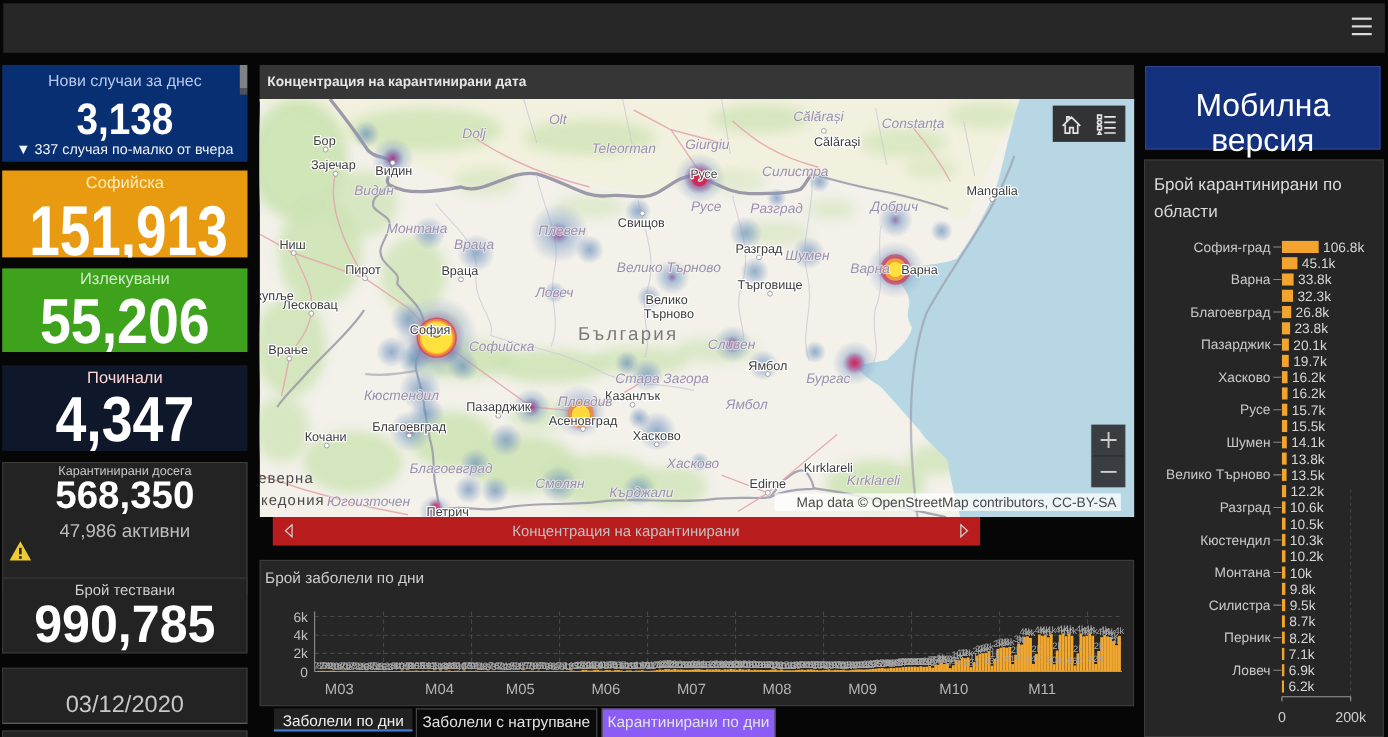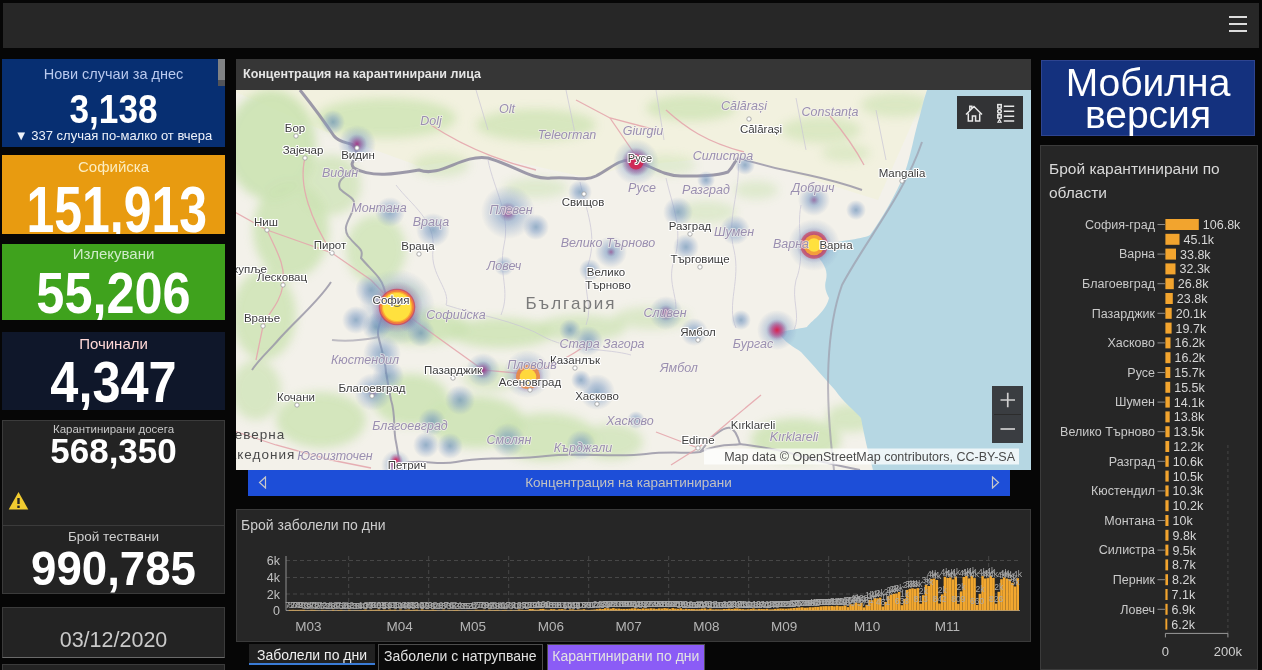--- a/index.html
+++ b/index.html
@@ -32,37 +32,38 @@
  <div class="abs" style="left:0;right:0;top:1.8px;font-size:15px;line-height:1;color:#d0ecca">Излекувани</div>
  <div class="abs num" style="left:0;right:0;top:20px;font-size:58px;line-height:1;transform:scaleX(.87)">55,206</div>
 </div>
 <div class="card" style="top:332px;height:78px;background:#0f172a">
  <div class="abs" style="left:0;right:0;top:3.8px;font-size:15px;line-height:1;color:#ffd8d6">Починали</div>
  <div class="abs num" style="left:0;right:0;top:20.5px;font-size:58px;line-height:1;transform:scaleX(.87)">4,347</div>
 </div>
 <div class="card dark" style="top:420px;height:120px">
  <div class="abs" style="left:0;right:0;top:2.9px;font-size:11.5px;line-height:1;color:#c8c8c8">Карантинирани досега</div>
  <div class="abs num" style="left:0;right:0;top:11.6px;font-size:35px;line-height:1">568,350</div>
+ <div class="abs" style="left:0;right:0;top:53.1px;font-size:17px;line-height:1;color:#bdbdbd">47,986 активни</div>
  <svg class="abs" style="left:5px;top:70px" width="21" height="20" viewBox="0 0 21 20">
       <path d="M10.5,1 L20.3,18.5 L0.7,18.5 Z" fill="#f0cb30"></path>
       <rect x="9.3" y="7" width="2.4" height="6" fill="#262626"></rect>
       <rect x="9.3" y="14.6" width="2.4" height="2.4" fill="#262626"></rect>
     </svg>
 </div>
 <div class="card dark" style="top:525.3px;height:69px">
  <div class="abs" style="left:0;right:0;top:4.2px;font-size:13.5px;line-height:1;color:#cfcfcf">Брой тествани</div>
  <div class="abs num" style="left:0;right:0;top:18.5px;font-size:48px;line-height:1;transform:scaleX(.95)">990,785</div>
 </div>
 <div class="card dark" style="top:606.7px;height:51px;border-bottom:1px solid #6a6a6a">
  <div class="abs" style="left:0;right:0;top:21.9px;font-size:21.5px;line-height:1;color:#c9c9c9">03/12/2020</div>
 </div>
 <div class="card dark" style="top:663.5px;height:8px"></div>
 
 <div class="abs" style="left:236px;top:58.5px;width:795px;height:31.5px;background:#363636">
- <div class="abs" style="left:7px;top:8px;font-size:12.5px;font-weight:bold;color:#e5e5e5">Концентрация на карантинирани лица</div>
+ <div class="abs" style="left:7px;top:8px;font-size:12.5px;font-weight:bold;color:#e5e5e5">Концентрация на карантинирани дата</div>
 </div>
 <svg class="abs" style="left:236px;top:90px" width="795" height="380" viewBox="0 0 795 380">
 <defs>
 <radialGradient id="gB">
         <stop offset="0%" stop-color="#628bb4" stop-opacity="0.66"></stop>
         <stop offset="42%" stop-color="#7697c4" stop-opacity="0.48"></stop>
         <stop offset="74%" stop-color="#86a1c8" stop-opacity="0.24"></stop>
         <stop offset="100%" stop-color="#8aa0c4" stop-opacity="0"></stop>
       </radialGradient>
 <radialGradient id="gP">
@@ -359,21 +360,21 @@
       <line x1="2" y1="28.5" x2="29" y2="28.5" stroke="#2c2c2c"></line>
 <g stroke="#cfcfcf" stroke-width="1.7">
         <path d="M8.5,14 H23 M15.75,6.8 V21.2"></path>
         <path d="M8.5,43 H23"></path>
       </g>
 </g>
 <rect x="468" y="358.5" width="315" height="16" fill="#ffffff" opacity="0.75"></rect>
 <text x="779" y="370.5" font-size="12.5" fill="#4a4a4a" text-anchor="end">Map data © OpenStreetMap contributors, CC-BY-SA</text>
 </svg>
 
-<div class="abs" style="left:247.5px;top:469.7px;width:762px;height:26px;background:#1d4ed8">
+<div class="abs" style="left:247.5px;top:469.7px;width:643px;height:26px;background:#b91c1c">
  <svg class="abs" style="left:10px;top:6.5px" width="9" height="13">
       <path d="M7.5,1 L1.5,6.5 L7.5,12 Z" fill="none" stroke="#c9c9c9" stroke-width="1.2"></path>
     </svg>
  <svg class="abs" style="right:10px;top:6.5px" width="9" height="13">
       <path d="M1.5,1 L7.5,6.5 L1.5,12 Z" fill="none" stroke="#c9c9c9" stroke-width="1.2"></path>
     </svg>
  <div style="text-align:center;font-size:13.5px;color:#c2c2c2;line-height:26px">Концентрация на карантинирани</div>
 </div>
 
 <div class="abs" style="left:236px;top:509px;width:795px;height:133px;background:#262626;border:1px solid #3a3a3a"></div>
@@ -957,21 +958,21 @@
       <text x="548.2" y="122">M09</text>
       <text x="631.1" y="122">M10</text>
       <text x="711.4" y="122">M11</text>
     </g>
 </svg>
 
 <div class="abs" style="left:249px;top:643.5px;width:126px;height:21.5px;background:#212121;border-bottom:2.5px solid #3a7bd5;color:#eeeeee;font-size:14px;text-align:center;line-height:22px">Заболели по дни</div>
 <div class="abs" style="left:377.8px;top:643.5px;width:165px;height:26.5px;background:#0a0a0a;border:1px solid #4d4d4d;border-bottom:none;color:#e2e2e2;font-size:14px;text-align:center;line-height:23px">Заболели с натрупване</div>
 <div class="abs" style="left:547.1px;top:643.5px;width:157.5px;height:26.5px;background:#8b5cf6;border:1px solid #4d4d4d;border-bottom:none;color:#e2e2e2;font-size:14px;text-align:center;line-height:23px">Карантинирани по дни</div>
 
-<div class="abs" style="left:1041px;top:59.5px;width:214px;height:76px;background:#14317e;border:1px solid #2e4490;text-align:center;color:#fff;font-size:39px;line-height:32px;padding-top:6px">Мобилна<br>версия</div>
+<div class="abs" style="left:1041px;top:59.5px;width:214px;height:76px;background:#14317e;border:1px solid #2e4490;text-align:center;color:#fff;font-size:29px;line-height:32px;padding-top:19px">Мобилна<br>версия</div>
 <div class="abs" style="left:1040px;top:145px;width:218px;height:525px;background:#262626;border:1px solid #3b3b3b"></div>
 <div class="abs" style="left:1049px;top:157px;width:200px;font-size:15.5px;color:#d9d9d9;line-height:24px">Брой карантинирани по области</div>
 <svg class="abs" style="left:1040px;top:145px" width="218" height="525" viewBox="0 0 218 525">
 <line x1="187.9" y1="300" x2="187.9" y2="488.4" stroke="#454545" stroke-dasharray="3,3"></line>
 <g font-size="12.5">
       <rect x="125.4" y="74.0" width="33.4" height="11" fill="#f2a42e"></rect>
       <text x="162.8" y="84.0" fill="#d6d6d6">106.8k</text>
       <text x="115" y="83.7" fill="#c9c9c9" text-anchor="end">София-град</text>
       <line x1="117.5" y1="79.5" x2="124.9" y2="79.5" stroke="#8a8a8a"></line>
       <rect x="125.4" y="88.8" width="14.1" height="11" fill="#f2a42e"></rect>

